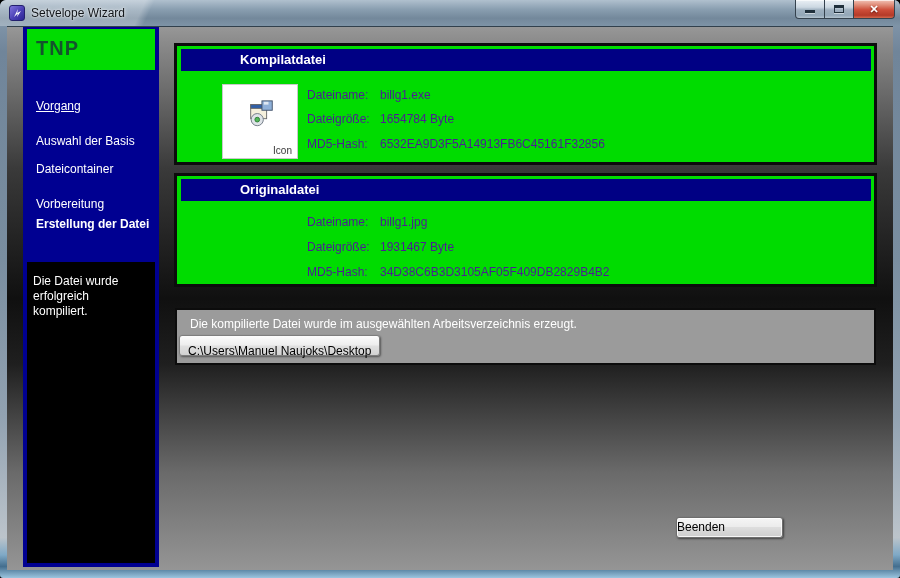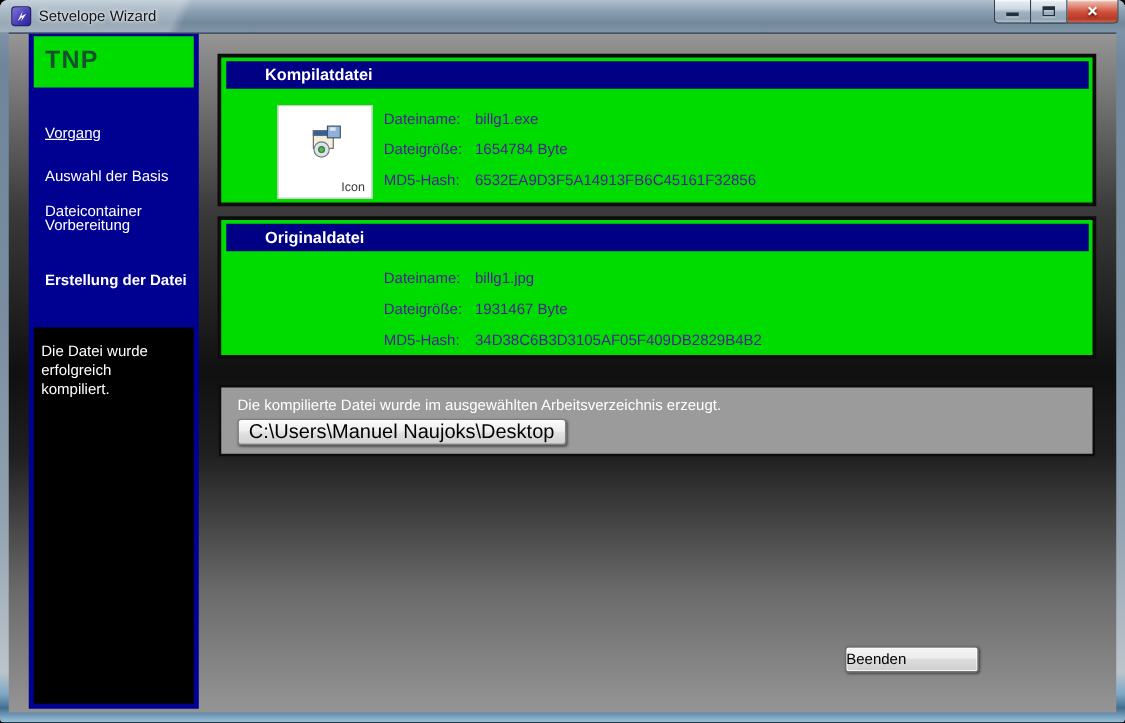--- a/index.html
+++ b/index.html
@@ -65,38 +65,38 @@
     background:#000091;
   }
   .logo-box {
     position:absolute; left:4px; top:2px; width:128px; height:41px;
     background:#00DC00; color:#14532d; font-size:20px; font-weight:bold;
     padding:8px 0 0 9px; letter-spacing:1px;
   }
   .nav-item { position:absolute; left:13px; color:#fff; font-size:12px; white-space:nowrap; }
   .nav-item.link { text-decoration:underline; cursor:pointer; }
   .nav-item.current { font-weight:bold; }
-  .n0 { top:72px;text-align:center; } .n1 { top:107px; } .n2 { top:135px; } .n3 { top:146px; } .n4 { top:190px; }
+  .n0 { top:72px;text-align:center; } .n1 { top:107px; } .n2 { top:135px; } .n3 { top:170px; } .n4 { top:190px; }
   .status-box {
     position:absolute; left:4px; top:235px; width:128px; bottom:4px;
     background:#000; color:#fff; font-size:12px; line-height:15px;
     padding:12px 10px 0 6px;
   }
 
   
   .panel {
     position:absolute; left:170px; width:697px; background:#00DC00;
     box-shadow:0 0 0 3px #0c0c0c;
   }
   .panel1 { top:19px; height:116px; }
   .panel2 { top:149px; height:108px; }
   .panel-header {
     position:absolute; left:4px; right:3px; top:3px; height:22px;
     background:#000084; color:#fff; font-size:13px; font-weight:bold;
-    line-height:22px; padding-left:31px;
+    line-height:22px; padding-left:59px;
   }
   .icon-box {
     position:absolute; left:45px; width:76px; height:75px;
     background:#fff; border:1px solid #c9c9c9;
   }
   .panel1 .icon-box { top:38px; }
   .panel2 .icon-box { top:35px; }
   .icon-box svg { position:absolute; left:23px; top:14px; }
   .icon-caption { position:absolute; bottom:2px; font-size:10px; color:#3a3a3a; white-space:nowrap; }
   .cap-right { right:5px; }
@@ -106,22 +106,22 @@
   .panel1 .r0 { top:42px; } .panel1 .r1 { top:66px; } .panel1 .r2 { top:91px; }
   .panel2 .r0 { top:39px; } .panel2 .r1 { top:64px; } .panel2 .r2 { top:89px; }
 
   
   .result-strip {
     position:absolute; left:170px; top:283px; width:697px; height:53px;
     background:#9b9b9b; box-shadow:0 0 0 2px #0c0c0c;
   }
   .result-msg { position:absolute; left:13px; top:7px; color:#fff; font-size:12px; white-space:nowrap; }
   .path-button {
-    position:absolute; left:13px; top:25px; height:21px; line-height:19px;
-    padding:0 8px; font-size:16px; color:#000;
+    position:absolute; left:2px; top:25px; height:21px; line-height:19px;
+    padding:6px 8px; font-size:12px; color:#000;
     background:linear-gradient(180deg,#fcfcfc 0%,#eeeeee 45%,#e0e0e0 55%,#d2d2d2 100%);
     border:1px solid #7e7e7e; border-radius:3px;
     box-shadow:1px 1px 2px rgba(0,0,0,.45); cursor:pointer; white-space:nowrap;
   }
 
   
   .quit-button {
     position:absolute; left:669px; top:490px; width:107px; height:21px;
     background:linear-gradient(180deg,#f5f5f5 0%,#ececec 45%,#dddddd 50%,#cdcdcd 100%);
     border:1px solid #6d6d6d; border-radius:3px;

